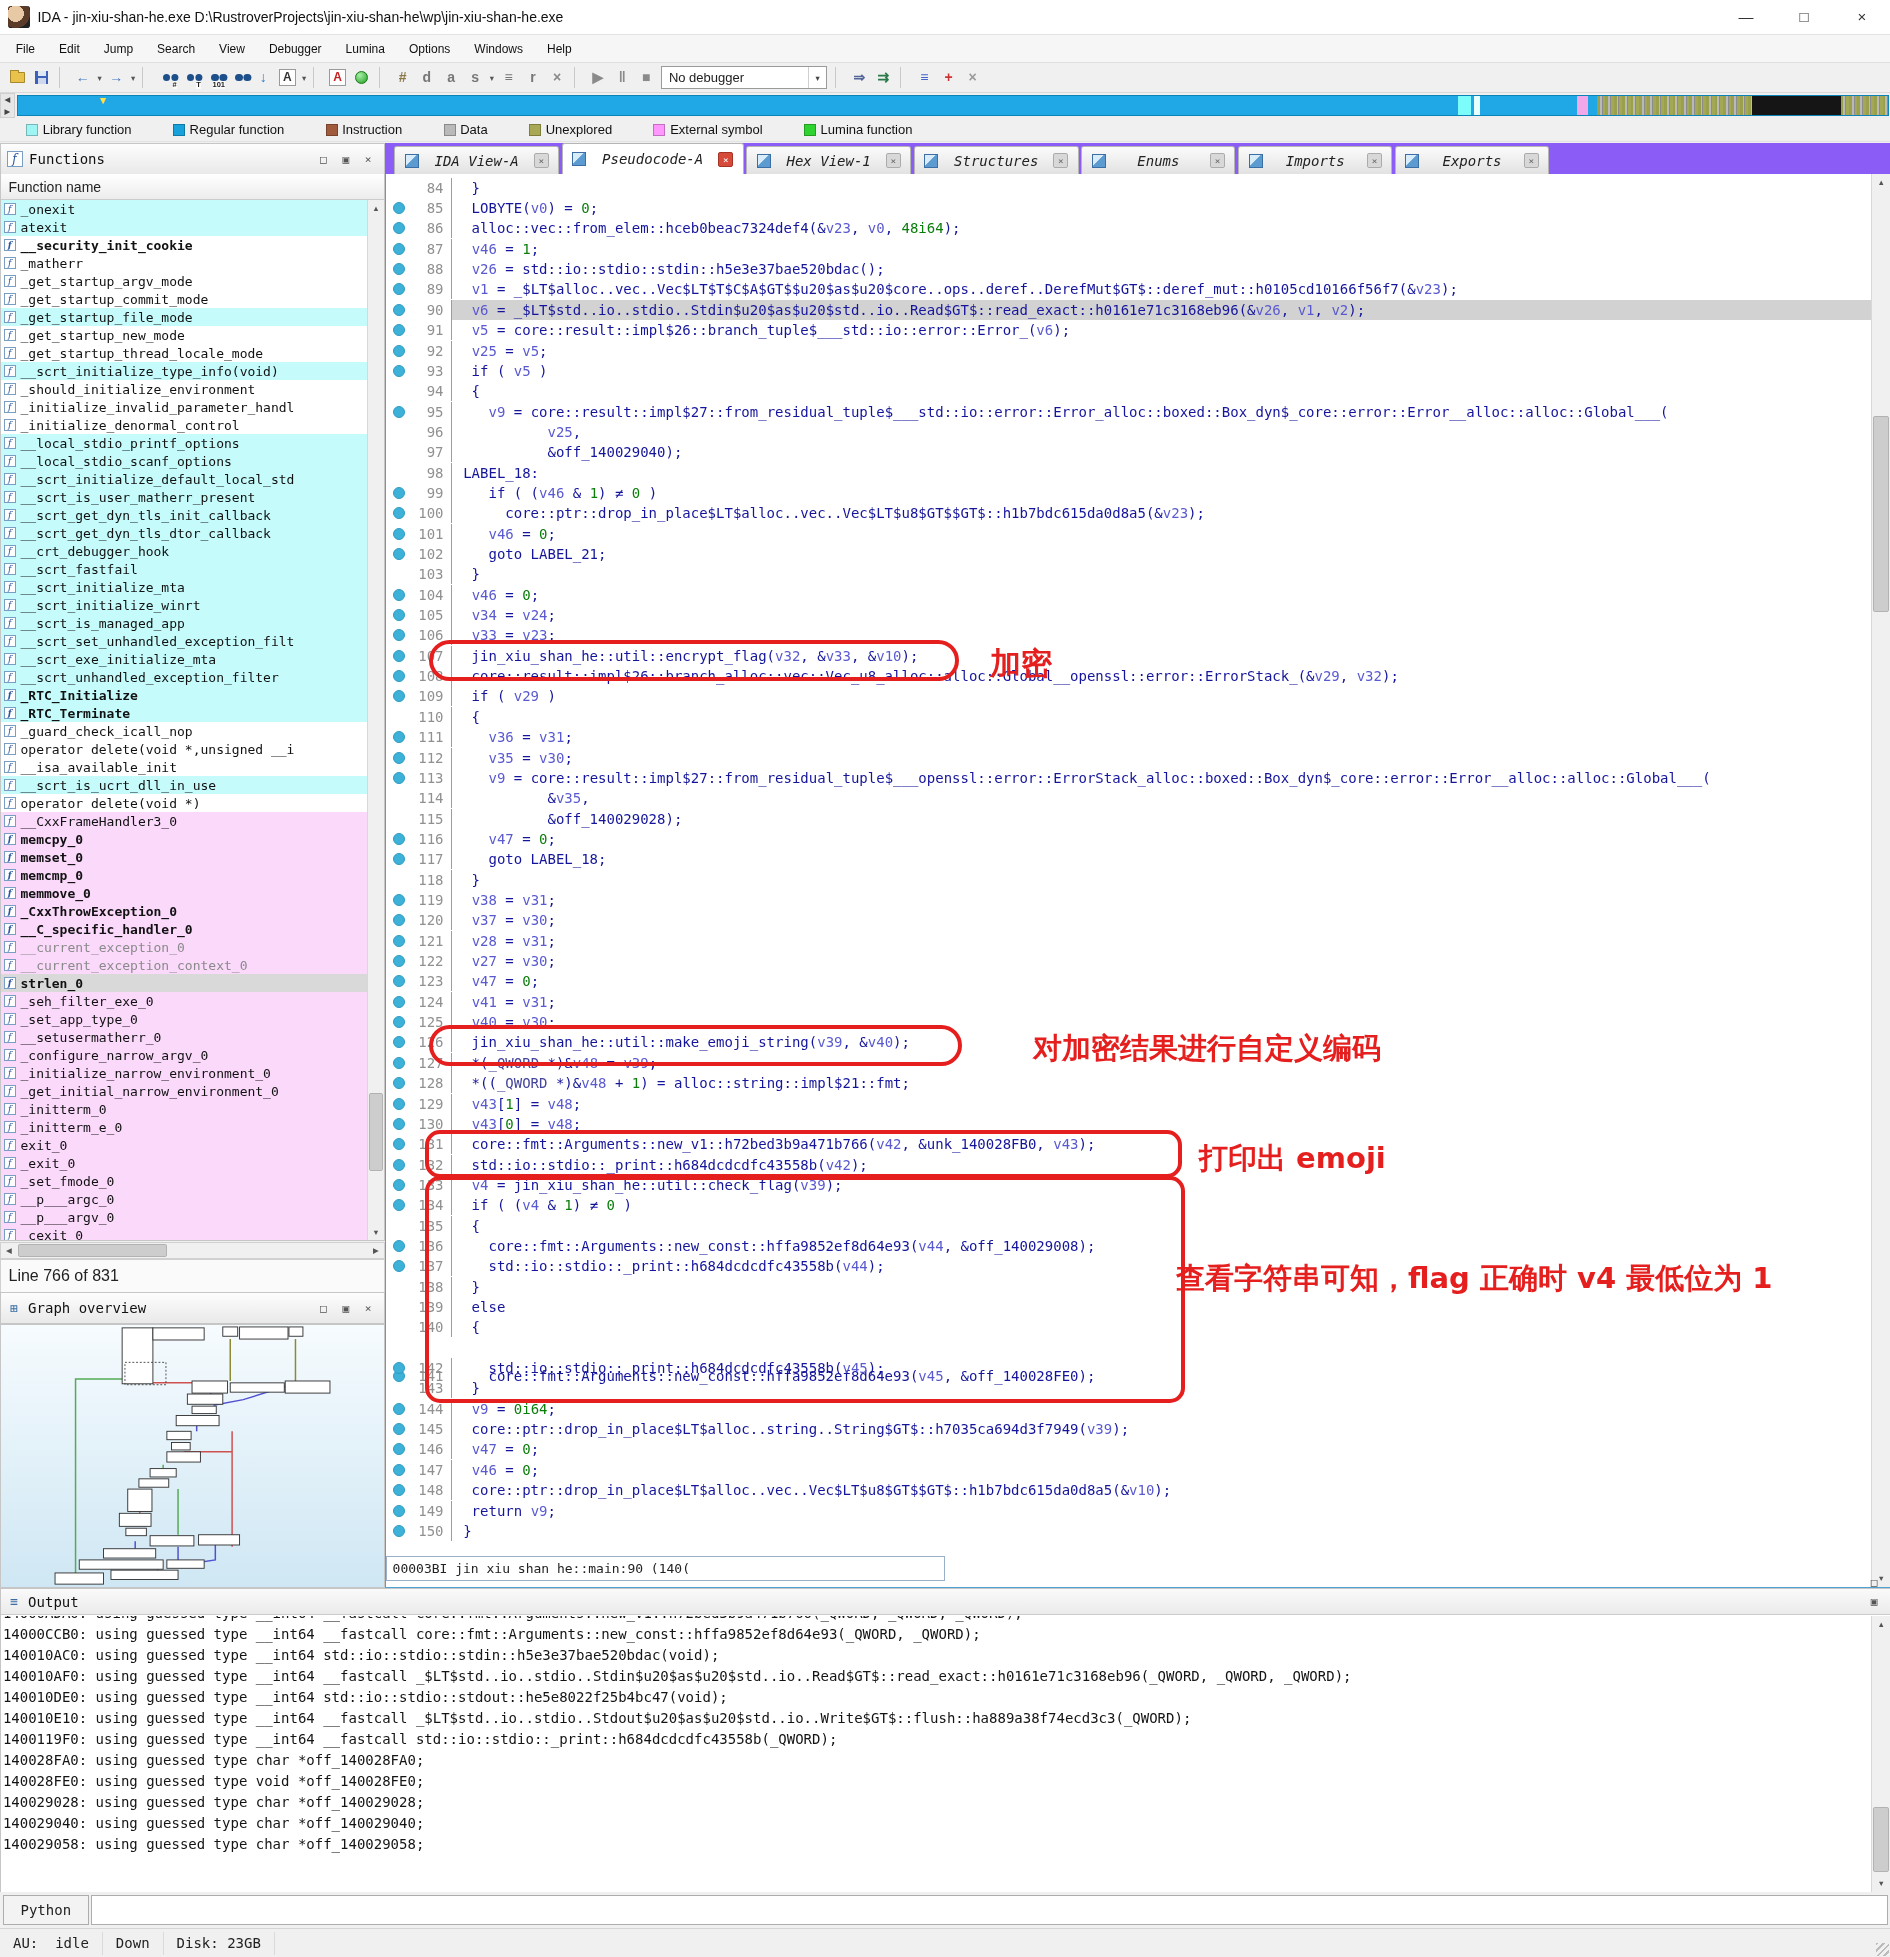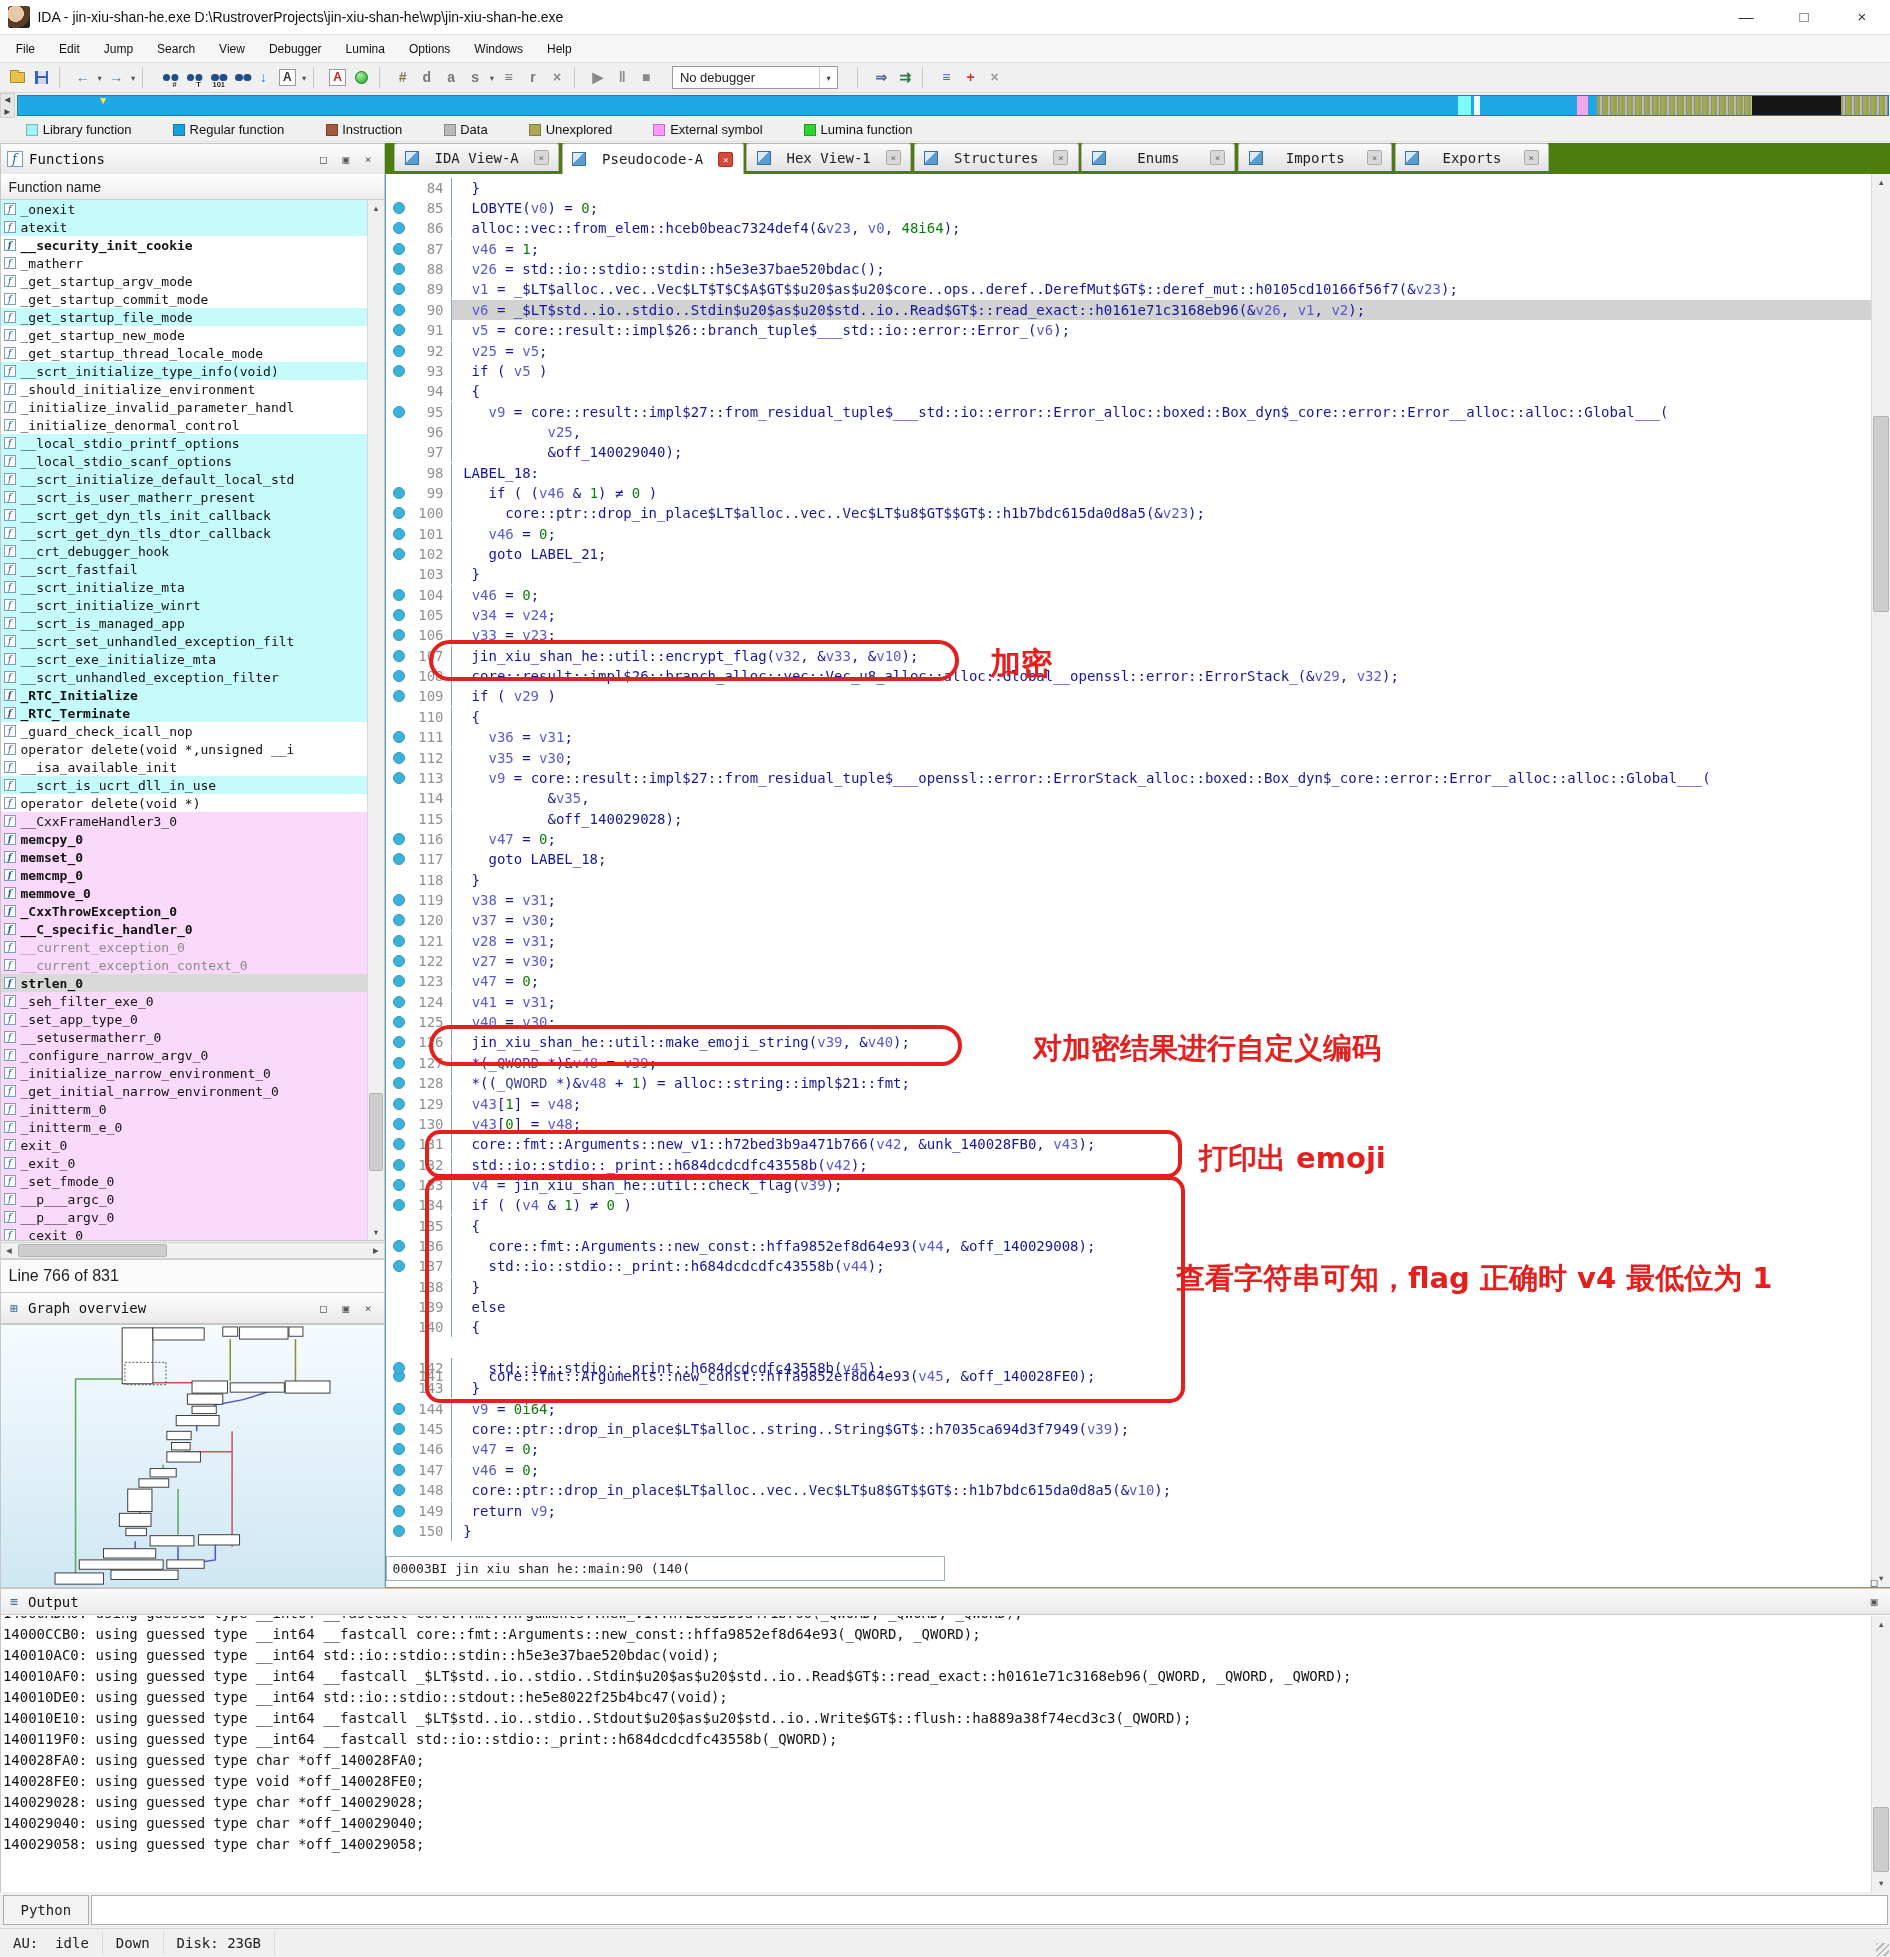--- a/index.html
+++ b/index.html
@@ -31,21 +31,21 @@
   .disk-glyph { width:13px; height:13px; background:#3b62b8; position:relative; }
   .disk-glyph::before { content:""; position:absolute; left:2.8px; top:0; width:7.5px; height:4.7px; background:#dfe7f5; }
   .disk-glyph::after { content:""; position:absolute; left:2.8px; top:7.5px; width:7.5px; height:5.6px; background:#cdd8ee; }
   .binoc-glyph { width:7.5px; height:7.5px; border-radius:50%; background:#1d4f8a; box-shadow:8.4px 0 0 #1d4f8a; position:relative; }
   .binoc-badge { position:absolute; right:0; bottom:-0.9px; font-size:7.5px; font-weight:bold; color:#222;
                  background:rgba(255,255,255,.7); line-height:7.5px; }
   .abox-glyph { width:17px; height:17px; border:0.9px solid #9a9a9a; background:#fff; font-weight:bold;
                 display:flex; align-items:center; justify-content:center; font-size:12px; }
   .lumina-glyph { width:13px; height:13px; border-radius:50%;
                   background:radial-gradient(circle at 35% 30%, #a8f0a8, #1f9f1f); border:0.9px solid #187818; }
-  .combo { height:22.4px; width:166px; background:#fff; border:0.9px solid #9a9a9a; margin:0 14px;
+  .combo { height:22.4px; width:166px; background:#fff; border:0.9px solid #9a9a9a; margin:0 3px;
            display:flex; align-items:center; font-size:13px; color:#222; padding-left:6.5px; position:relative; }
   .combo .cbar { position:absolute; right:0; top:0; width:18.6px; height:20.5px; border-left:0.9px solid #cfcfcf;
                  display:flex; align-items:center; justify-content:center; font-size:8.4px; color:#444; }
 
   .navband { position:absolute; left:0; top:93px; width:1891px; height:25px; background:#efefef; }
   .nav-edge { position:absolute; left:0; top:0; width:15px; height:25px; background:#e7e7e7; border:0.9px solid #cfcfcf;
               font-size:7.5px; color:#444; display:flex; flex-direction:column; align-items:center; justify-content:space-around; }
   .nav-track { position:absolute; left:17px; right:1.9px; top:1.9px; height:21.4px; background:#1fa7e6; border:0.9px solid #0d84b8; }
   .nav-seg { position:absolute; top:0; height:19.6px; }
   .nav-arrow { position:absolute; top:-0.9px; left:80px; color:#ffe24a; font-size:10.3px; text-shadow:0 0 0.9px #a88; }
@@ -101,22 +101,22 @@
                                background:#cdcdcd; border:0.9px solid #b2b2b2; border-radius:1.9px; }
 
   #line-info { position:absolute; left:0; top:1259px; width:385px; height:34px; background:#fafafa;
                border:0.9px solid #d0d0d0; display:flex; align-items:center; padding-left:7.5px;
                font-size:16px; color:#222; }
 
   #graph-canvas { position:absolute; left:0; top:1324px; width:385px; height:264px; border:0.9px solid #c6c6c6;
                   background:linear-gradient(#f6fbfe,#cfe7f4); }
 
   
-  #tabbar { position:absolute; left:385px; top:143px; right:0; height:32px; background:#4d7c0f;
-            display:flex; align-items:flex-start; border-bottom:1.9px solid #4fa3d4; padding-left:9.3px; }
+  #tabbar { position:absolute; left:385px; top:143px; right:0; height:32px; background:#8b5cf6;
+            display:flex; align-items:flex-end; border-bottom:1.9px solid #4fa3d4; padding-left:9.3px;font-style:italic; }
   .tab { height:28px; display:flex; align-items:center; padding:0 9.3px; margin-right:2.8px;
          background:linear-gradient(#fbfbfb,#e2e2e2); border:0.9px solid #b5b5b5; border-bottom:none;
          border-radius:2.8px 2.8px 0 0; font-family:"DejaVu Sans Mono", monospace; font-size:14px; color:#222; min-width:154px; }
   .tab.active { background:#ffffff; height:31px; box-shadow:0 1.9px 0 #fff; }
   .ticon { width:14px; height:14px; border:0.9px solid #3a6ea5; background:linear-gradient(135deg,#d9ecfa 0 45%,#5b9bd0 46%);
            margin-right:8.4px; flex:none; }
   .tab .lbl { flex:1; text-align:center; padding:0 7.5px; white-space:nowrap; }
   .tclose { width:15px; height:15px; margin-left:7.5px; background:#d8d8d8; border:0.9px solid #ababab; border-radius:1.9px;
             color:#666; font-size:9.3px; line-height:13px; text-align:center; flex:none; }
   .tclose.red { background:#d64a3a; border-color:#a53325; color:#fff; }

